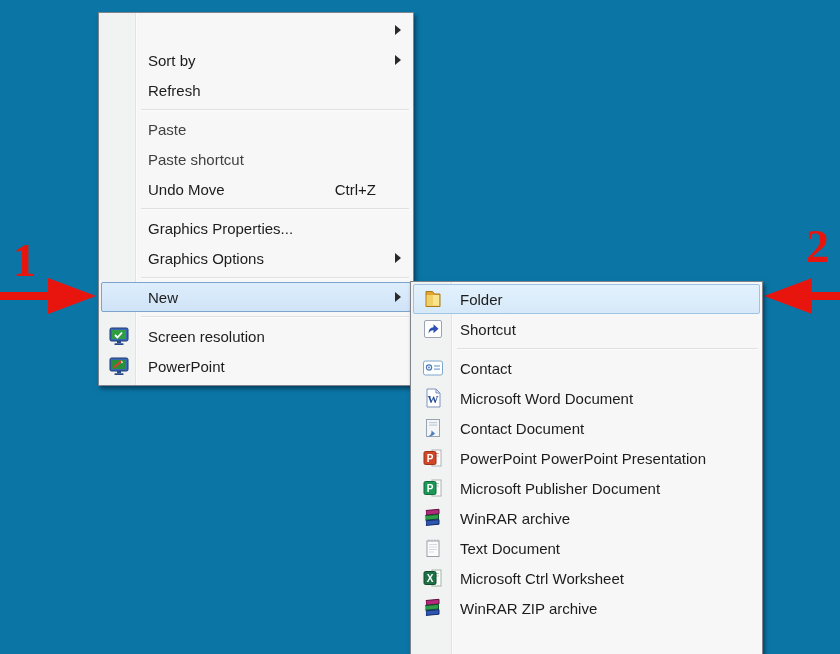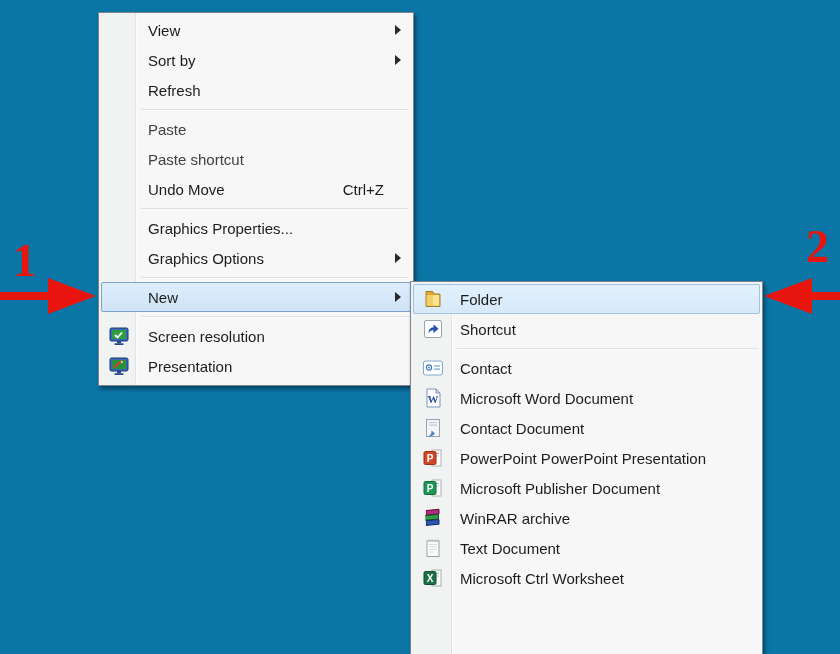--- a/index.html
+++ b/index.html
@@ -18,21 +18,21 @@
   .sub-menu .gutter-strip{width:40px;}
 
   .menu-item{position:relative;height:30px;display:flex;align-items:center;
              margin:0 2px;font-size:15px;color:#1c1c1c;cursor:default;
              border:1px solid transparent;box-sizing:border-box;border-radius:2px;}
   .mi-gutter{flex:none;display:flex;align-items:center;justify-content:center;}
   .main-menu .mi-gutter{width:34px;}
   .sub-menu  .mi-gutter{width:38px;}
   .mi-label{flex:1;white-space:nowrap;padding-left:12px;}
   .sub-menu .mi-label{padding-left:8px;}
-  .mi-shortcut{margin-right:26px;white-space:nowrap;}
+  .mi-shortcut{margin-right:34px;white-space:nowrap;}
   .mi-arrow{position:absolute;right:9px;top:50%;margin-top:-5px;width:0;height:0;
             border-left:6px solid #2a2a2a;border-top:5px solid transparent;
             border-bottom:5px solid transparent;}
   .menu-item.disabled{color:#404040;}
   .menu-item.highlighted{background:linear-gradient(#ddedfc,#d0e4f7);
             border:1px solid #7da2ce;}
   .sub-menu .menu-item.highlighted{border-color:#9ec3e4;
             background:linear-gradient(#e3f1fd,#d6e9f9);}
   .separator{height:1px;background:#dfe0e2;box-shadow:0 1px 0 #fbfbfb;
              margin:4px 4px 4px 42px;}
@@ -59,21 +59,20 @@
 
   <div class="anno-number" style="left:806px;top:224px;">2</div>
   <div class="arrow-shaft" style="left:806px;top:292px;width:34px;"></div>
   <div class="arrow-head left" style="left:764px;top:278px;"></div>
 
   <div class="menu main-menu">
     <div class="gutter-strip"></div>
     <div id="main-menu-items">
         <div class="menu-item">
           <span class="mi-gutter"></span>
-          <span class="mi-label">View</span>
           <span class="mi-arrow"></span>
         </div>
         <div class="menu-item">
           <span class="mi-gutter"></span>
           <span class="mi-label">Sort by</span>
           <span class="mi-arrow"></span>
         </div>
         <div class="menu-item">
           <span class="mi-gutter"></span>
           <span class="mi-label">Refresh</span>
@@ -125,21 +124,21 @@
           <span class="mi-gutter">
             <svg class="mi-icon" viewBox="0 0 22 22">
               <rect x="2" y="3" width="18" height="13" rx="1.5" fill="#3a67b8" stroke="#1c3a6e"></rect>
               <rect x="4" y="5" width="14" height="9" fill="#28903a"></rect>
               <path d="M6 12.5 L13.5 6" stroke="#d8402b" stroke-width="2.2"></path>
               <path d="M13 5.5 l2.2 1.8 -1.6 1.2 z" fill="#f3f3f3"></path>
               <rect x="9" y="16" width="4" height="2.2" fill="#27488a"></rect>
               <rect x="6.5" y="18.2" width="9" height="1.8" rx=".6" fill="#27488a"></rect>
             </svg>
           </span>
-          <span class="mi-label">Presentation</span>
+          <span class="mi-label">PowerPoint</span>
         </div>
       </div>
   </div>
 
   <div class="menu sub-menu">
     <div class="gutter-strip"></div>
     <div id="sub-menu-items">
         <div class="menu-item highlighted">
           <span class="mi-gutter">
             <svg class="mi-icon" viewBox="0 0 22 22">
@@ -248,16 +247,29 @@
             <svg class="mi-icon" viewBox="0 0 22 22">
               <rect x="10" y="3" width="9" height="16" fill="#fff" stroke="#9fb3a5"></rect>
               <rect x="12" y="6" width="5" height="1" fill="#a9cdb2"></rect>
               <rect x="12" y="8.5" width="5" height="1" fill="#c9c9c9"></rect>
               <rect x="2" y="4.5" width="12" height="13" rx="1.5" fill="#1e7145" stroke="#124b2c"></rect>
               <text x="8" y="15" text-anchor="middle" font-family="Liberation Sans,sans-serif" font-size="10" font-weight="bold" fill="#fff">X</text>
             </svg>
           </span>
           <span class="mi-label">Microsoft Ctrl Worksheet</span>
         </div>
+        <div class="menu-item">
+          <span class="mi-gutter">
+            <svg class="mi-icon" viewBox="0 0 22 22">
+              <path d="M4 3.5 l13 -1.2 v4.6 l-13 1.2 Z" fill="#b5297c" stroke="#5d1040"></path>
+              <path d="M2.5 4 l1.5 -.2 v4.6 l-1.5 .2 Z" fill="#f0e4ec"></path>
+              <path d="M3.5 8.6 l13 -1.2 v4.6 l-13 1.2 Z" fill="#2e9e4b" stroke="#0f4f22"></path>
+              <path d="M2 9.1 l1.5 -.2 v4.6 l-1.5 .2 Z" fill="#e7f0e7"></path>
+              <path d="M4 13.8 l13 -1.2 v4.6 l-13 1.2 Z" fill="#2c56b0" stroke="#122a66"></path>
+              <path d="M2.5 14.3 l1.5 -.2 v4.6 l-1.5 .2 Z" fill="#e6eaf5"></path>
+            </svg>
+          </span>
+          <span class="mi-label">WinRAR ZIP archive</span>
+        </div>
       </div>
   </div>
 
 </div>
 
 </body></html>

